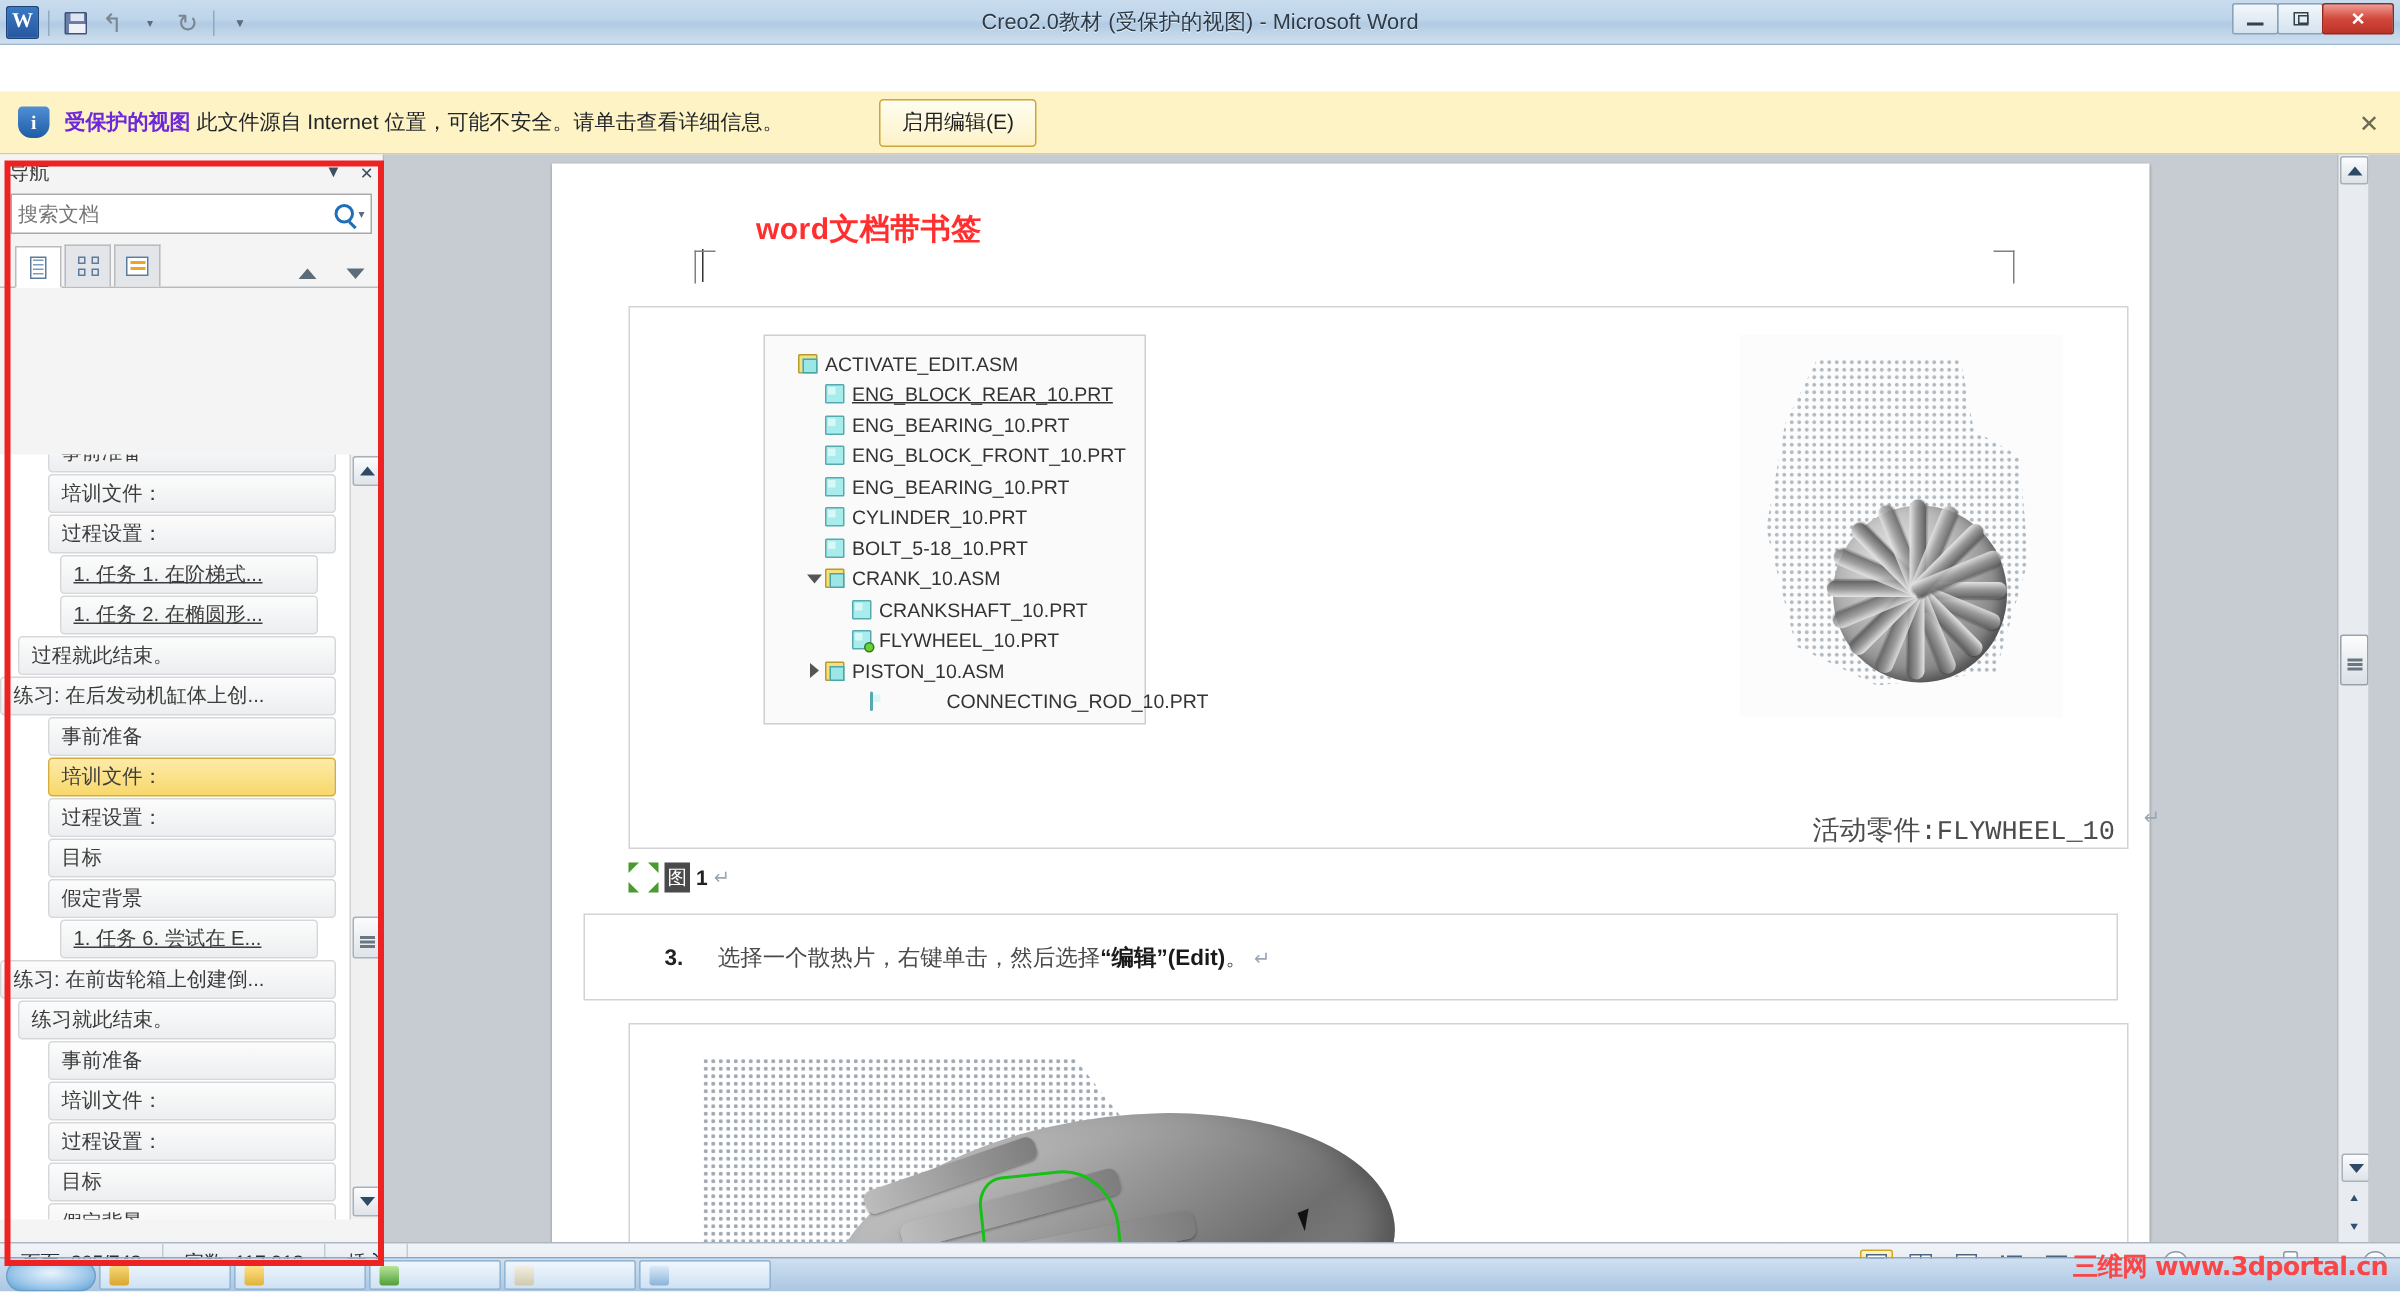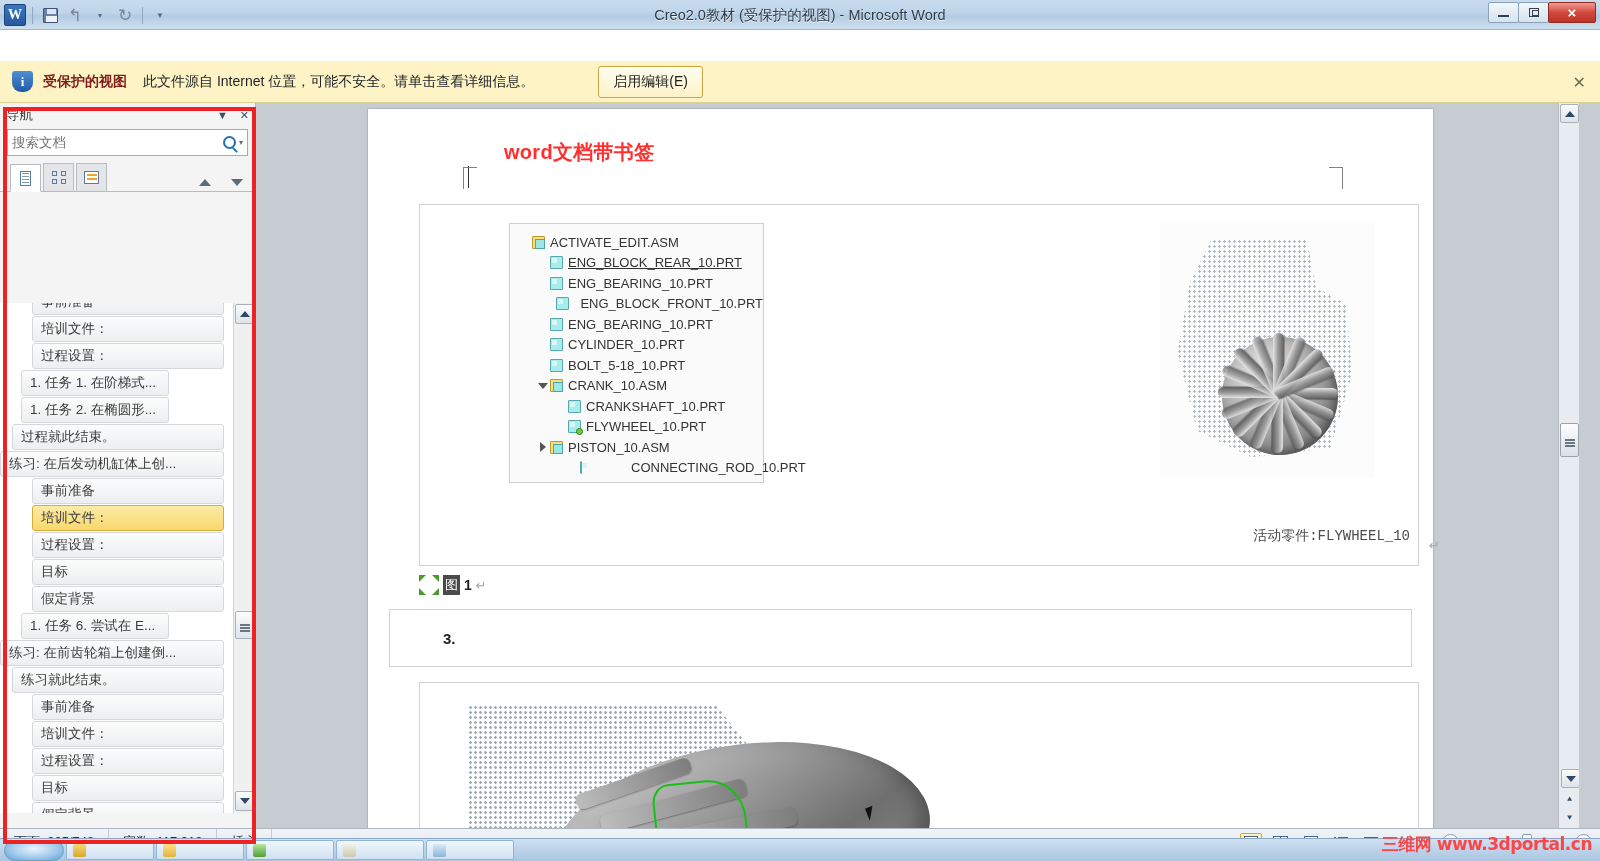--- a/index.html
+++ b/index.html
@@ -89,21 +89,21 @@
     background: #fdf3c4; border-bottom: 1px solid #ddcf8d;
     display: flex; align-items: center; padding: 0 12px;
   }
   .info-ic {
     width: 21px; height: 21px; margin-right: 10px; position: relative;
     background: linear-gradient(to bottom,#4f8fd4,#1f5ca6);
     border-radius: 3px 3px 9px 9px; color: #fff; font-size: 13px; font-weight: bold;
     display: flex; align-items: center; justify-content: center;
     font-family: "Liberation Serif", serif;
   }
-  .pv-title { font-size: 14px; font-weight: bold; color: #7f1d1d; margin-right: 16px; }
+  .pv-title { font-size: 14px; font-weight: bold; color: #6d28d9; margin-right: 4px; }
   .pv-msg { font-size: 14px; color: #22252a; margin-right: 20px; }
   .pv-btn {
     border: 1px solid #caa63c; background: linear-gradient(to bottom,#fffdf0,#fdf2c8);
     border-radius: 3px; font-size: 14px; color: #1d1d1d; padding: 6px 14px; margin-left: 44px;
   }
   .pv-close { position: absolute; right: 14px; top: 12px; font-size: 16px; color: #6b6b5a; }
 
   
   .main { position: absolute; left: 0; top: 103px; width: 1600px; height: 725px; background: #c6ccd1; }
 
@@ -157,21 +157,21 @@
   .nav-list { position: absolute; left: 0; top: -14px; width: 224px; padding: 0 0 0 0; }
   .nav-item {
     height: 26px; line-height: 24px; margin: 0 0 1px 0;
     border: 1px solid #d5d7da; border-radius: 3px;
     background: linear-gradient(to bottom,#fcfcfc,#eceef0);
     font-size: 13.5px; color: #3c3c3c; white-space: nowrap; overflow: hidden;
     padding-left: 8px; position: relative;
   }
   .nav-item.lvl1 { margin-left: 12px; width: 212px; }
   .nav-item.lvl2 { margin-left: 32px; width: 192px; }
-  .nav-item.lvl3 { margin-left: 21px; width: 148px; }
+  .nav-item.lvl3 { margin-left: 40px; width: 172px; text-decoration: underline; }
   .nav-item.sel {
     background: linear-gradient(to bottom,#fdeaa8,#f8d86b);
     border-color: #d4ad3c;
   }
   .nav-scroll {
     position: absolute; right: 0; top: 200px; width: 22px; height: 510px;
     background: #f0f0f0; border-left: 1px solid #d4d4d4;
   }
   .ns-btn {
     width: 20px; height: 20px; border: 1px solid #a9b0b7; margin: 1px;
@@ -263,21 +263,21 @@
     background: radial-gradient(circle at 40% 35%, #eee, #777);
     border: 1px solid #555;
   }
   .blade {
     position: absolute; left: 58px; top: 57px; width: 62px; height: 11px;
     background: linear-gradient(to bottom,#e8e8e8,#9a9a9a 45%,#5c5c5c);
     transform-origin: 2px 5px; border-radius: 2px 7px 7px 2px;
     box-shadow: 0 1px 1px rgba(0,0,0,.3);
   }
   .fig-caption-txt {
-    position: absolute; right: 8px; bottom: 20px; font-size: 14px; color: #4c4c4c;
+    position: absolute; right: 8px; bottom: 0; font-size: 18px; color: #4c4c4c;
     font-family: "Liberation Mono", monospace;
   }
   .pilcrow { color: #9aa6b1; font-size: 13px; }
 
   .figlabel { position: absolute; left: 51px; top: 466px; display: flex; align-items: center; gap: 4px; }
   .expand-ic { width: 20px; height: 20px; position: relative; }
   .expand-ic i {
     position: absolute; width: 0; height: 0; border-style: solid;
   }
   .ei1 { border-width: 7px 7px 0 0; border-color: #4a9a2f transparent transparent transparent; left:0; top:0;}
@@ -544,21 +544,21 @@
               <div class="trow" style="padding-left: 18px; text-decoration: underline;">
                 <span class="tw2"></span>
                 <span class="prt-ic"></span>
                 <span>ENG_BLOCK_REAR_10.PRT</span>
               </div>
               <div class="trow" style="padding-left: 18px;">
                 <span class="tw2"></span>
                 <span class="prt-ic"></span>
                 <span>ENG_BEARING_10.PRT</span>
               </div>
-              <div class="trow" style="padding-left: 18px; justify-content: space-between;">
+              <div class="trow" style="padding-left: 18px;">
                 <span class="tw2"></span>
                 <span class="prt-ic"></span>
                 <span>ENG_BLOCK_FRONT_10.PRT</span>
               </div>
               <div class="trow" style="padding-left: 18px;">
                 <span class="tw2"></span>
                 <span class="prt-ic"></span>
                 <span>ENG_BEARING_10.PRT</span>
               </div>
               <div class="trow" style="padding-left: 18px;">
@@ -638,20 +638,21 @@
               <i class="ei3"></i>
               <i class="ei4"></i>
           </div>
           <div class="fl-tag">图</div>
           <div class="fl-num">1</div>
           <div class="pilcrow">↵</div>
         </div>
 
         <div class="paratext">
           <div class="pnum">3.</div>
+          <div class="ptxt"><span>选择一个散热片，右键单击，然后选择</span><b>“编辑”(Edit)</b><span>。</span> <span class="pilcrow">↵</span></div>
         </div>
 
         <div class="figbox2">
           <div class="halftone2"></div>
           <div class="gearbody" id="gearbody">
               <div class="fin" style="left: 30px; top: 18px; width: 120px; height: 16px; transform: rotate(-12deg);"></div>
               <div class="fin" style="left: 52px; top: 44px; width: 150px; height: 18px; transform: rotate(-8deg);"></div>
               <div class="fin" style="left: 78px; top: 74px; width: 170px; height: 19px; transform: rotate(-4deg);"></div>
             </div>
           <div class="greenoutline"></div>

